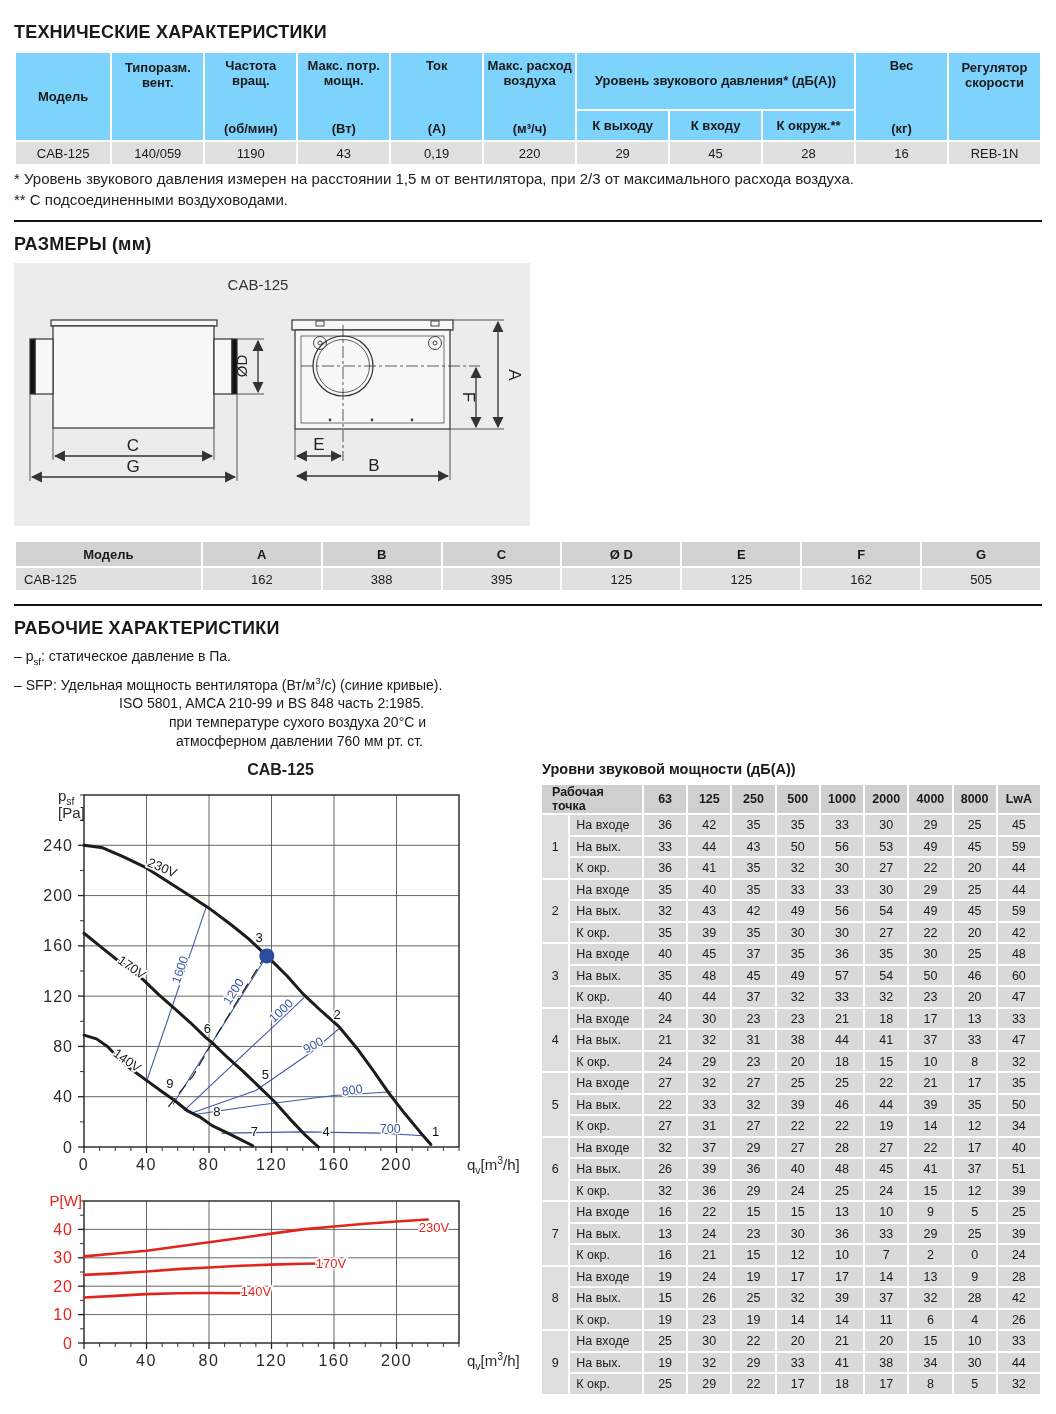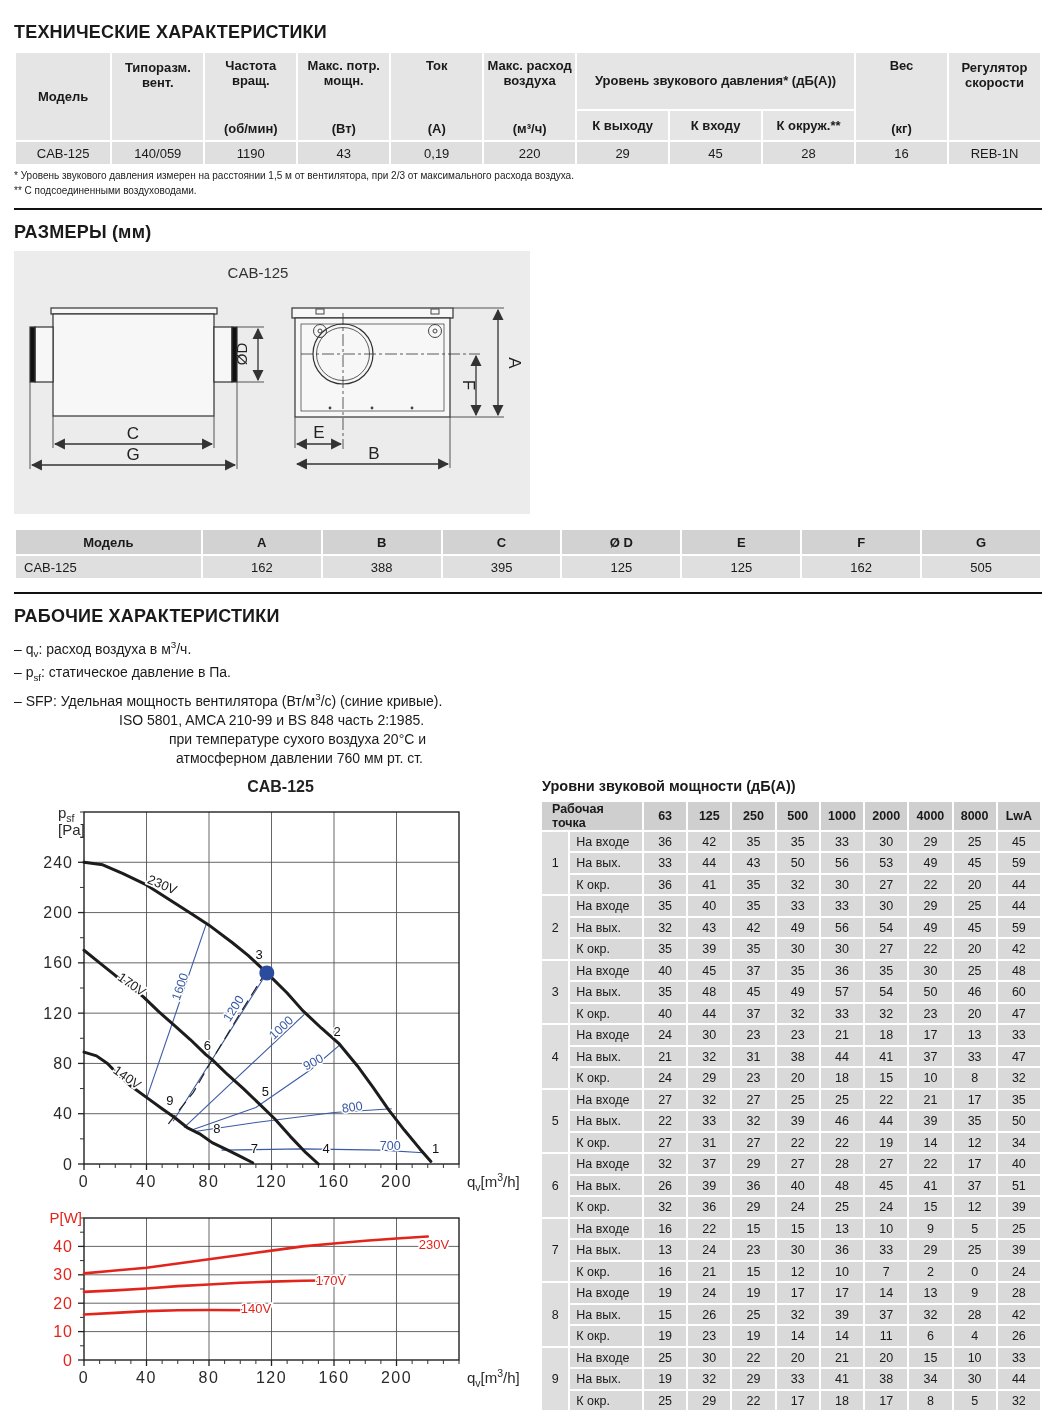--- a/index.html
+++ b/index.html
@@ -1,22 +1,22 @@
 <!DOCTYPE html>
 <html><head>
 <meta charset="utf-8">
 <style>
   html,body{margin:0;padding:0;background:#fff;color:#1a1a1a;font-family:"Liberation Sans",sans-serif;}
   .page{width:1028px;padding:10px 14px 20px;}
   h2{font-size:18px;font-weight:bold;margin:12px 0 8px;letter-spacing:.2px;}
   .rule{border-top:2px solid #111;margin:12px 0 6px;}
-  .fn{font-size:10px;margin:4px 0;color:#222;}
+  .fn{font-size:15px;margin:4px 0;color:#222;}
   table{border-collapse:separate;border-spacing:2px;width:100%;table-layout:fixed;}
   td{background:#d4d4d4;text-align:center;vertical-align:middle;font-size:13px;padding:1px 3px;overflow:hidden;}
-  .tech tr.hdr td{font-weight:bold;background:#e5e5e5;}
+  .tech tr.hdr td{font-weight:bold;background:#7dd3fc;}
   .tech tr.hdr.sub td{height:24px;font-weight:bold;}
   .tech tr.datarow td{background:#dfdfdf;font-weight:normal;height:20px;}
   .cellv{display:flex;flex-direction:column;align-items:center;height:78px;}
   .c-top{justify-content:flex-start;padding-top:4px;}
   .c-center{justify-content:center;}
   .c-between{justify-content:space-between;padding:4px 0 3px;}
   td.snd-group{height:48px;vertical-align:middle;}
   .dims tr.hdrrow td{font-weight:bold;height:22px;background:#d2d2d2;}
   .dims tr.datarow td{background:#dfdfdf;height:20px;}
   .draw-box{width:516px;height:263px;background:#ececec;margin:6px 0 14px;}
@@ -218,21 +218,20 @@
         <td>505</td>
       </tr>
     </tbody>
   </table>
 
   <div class="rule"></div>
 
   <h2>РАБОЧИЕ ХАРАКТЕРИСТИКИ</h2>
 
   <div class="notes" id="notes">
-      <div class="note" style="padding-left: 0px;">– q<sub>v</sub>: расход воздуха в м<sup>3</sup>/ч.</div>
       <div class="note" style="padding-left: 0px;">– p<sub>sf</sub>: статическое давление в Па.</div>
       <div class="note" style="padding-left: 0px;">– SFP: Удельная мощность вентилятора (Вт/м<sup>3</sup>/с) (синие кривые).</div>
       <div class="note" style="padding-left: 105px;">ISO 5801, AMCA 210-99 и BS 848 часть 2:1985.</div>
       <div class="note" style="padding-left: 155px;">при температуре сухого воздуха 20°C и</div>
       <div class="note" style="padding-left: 162px;">атмосферном давлении 760 мм рт. ст.</div>
     </div>
 
   <div class="work-flex">
     <div class="charts-col">
       <div class="chart-title">CAB-125</div>

